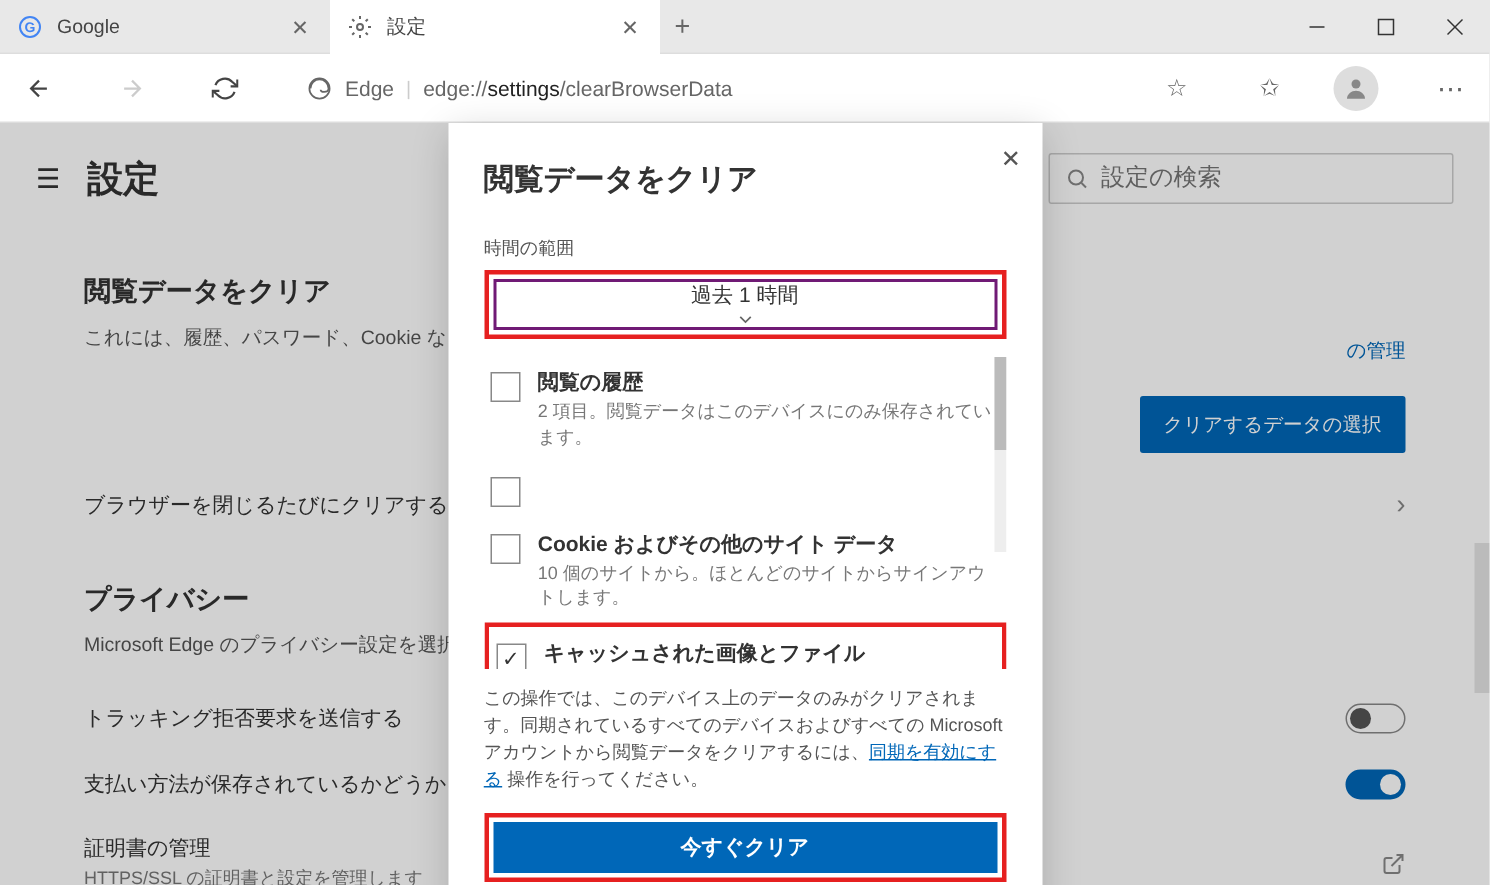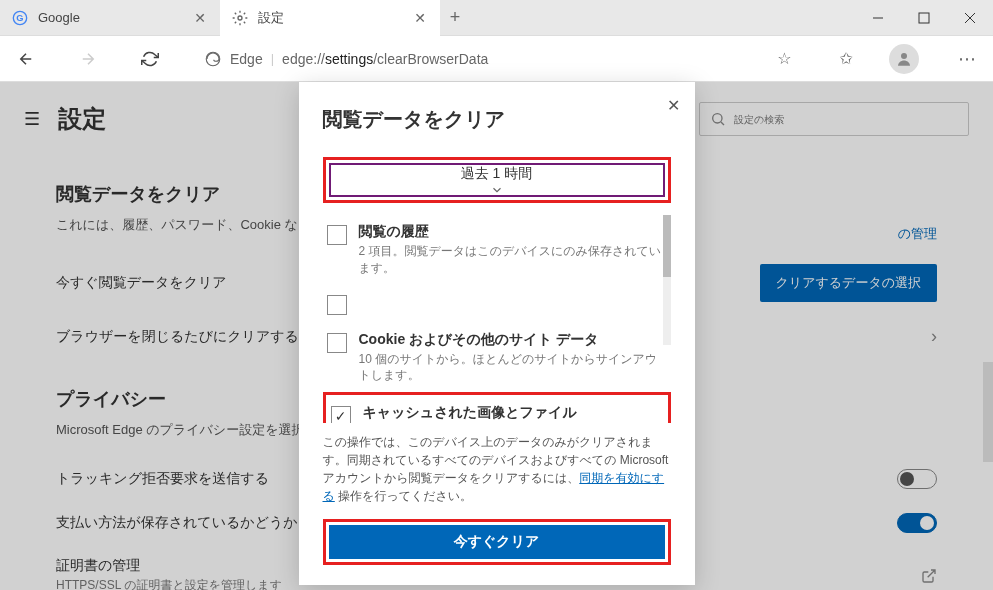--- a/index.html
+++ b/index.html
@@ -28,21 +28,21 @@
     .profile-btn { width: 30px; height: 30px; border-radius: 50%; background: #ddd; display: flex; align-items: center; justify-content: center; margin: 0 4px; cursor: pointer; }
     .more-btn { width: 36px; height: 36px; display: flex; align-items: center; justify-content: center; font-size: 18px; cursor: pointer; color: #666; }
     
     
     .settings-page { position: relative; height: calc(590px - 36px - 46px); background: #fff; }
     .dim-overlay { position: absolute; inset: 0; background: rgba(0,0,0,0.18); z-index: 5; }
     .settings-header { display: flex; align-items: center; padding: 20px 24px 8px 24px; gap: 18px; }
     .hamburger { font-size: 18px; cursor: pointer; }
     .settings-title { font-size: 24px; font-weight: 600; }
     .search-box { margin-left: auto; display: flex; align-items: center; border: 1px solid #ccc; border-radius: 2px; height: 34px; width: 270px; padding: 0 10px; gap: 8px; }
-    .search-box input { border: none; outline: none; background: transparent; font-size: 10px; flex: 1; }
+    .search-box input { border: none; outline: none; background: transparent; font-size: 16px; flex: 1; }
     
     .settings-content { padding: 10px 56px; }
     .settings-section-title { font-size: 18px; font-weight: 600; margin-top: 28px; margin-bottom: 10px; }
     .settings-desc { font-size: 13px; color: #555; margin-bottom: 18px; }
     .settings-row { display: flex; align-items: center; padding: 12px 0; font-size: 14px; }
     .row-link { color: #0067b8; margin-left: 6px; text-decoration: none; }
     .btn-primary-settings { margin-left: auto; background: #0067b8; color: #fff; border: none; padding: 10px 16px; font-size: 13px; border-radius: 2px; cursor: pointer; }
     .chevron-right { margin-left: auto; color: #888; font-size: 18px; }
     .toggle { margin-left: auto; width: 40px; height: 20px; border-radius: 10px; position: relative; cursor: pointer; }
     .toggle.off { background: #fff; border: 1px solid #888; }
@@ -180,21 +180,20 @@
     </div>
   </div>
 
   <div class="settings-content">
     <div class="settings-section-title">閲覧データをクリア</div>
     <div style="display:flex;align-items:center">
       <span class="settings-desc">これには、履歴、パスワード、Cookie などが含</span>
       <a class="row-link" style="margin-left:auto">の管理</a>
     </div>
     <div class="settings-row">
-      <span>今すぐ閲覧データをクリア</span>
       <button class="btn-primary-settings">クリアするデータの選択</button>
     </div>
     <div class="settings-row">
       <span>ブラウザーを閉じるたびにクリアするデータを選</span>
       <span class="chevron-right">›</span>
     </div>
 
     <div class="settings-section-title">プライバシー</div>
     <div class="settings-desc">Microsoft Edge のプライバシー設定を選択</div>
     <div class="settings-row">
@@ -218,20 +217,21 @@
     </div>
   </div>
 
   <div class="dim-overlay"></div>
   <div class="page-scrollbar"></div>
 </div>
 
 <div class="modal">
   <span class="modal-close">✕</span>
   <div class="modal-title">閲覧データをクリア</div>
+  <div class="modal-label">時間の範囲</div>
   <div class="red-box">
     <div class="select-box">
       <span>過去 1 時間</span>
       <span class="chev-down">
         <svg width="14" height="14" viewBox="0 0 24 24" fill="none" stroke="#666" stroke-width="2">
             <path d="M6 9l6 6 6-6"></path>
           </svg>
       </span>
     </div>
   </div>

